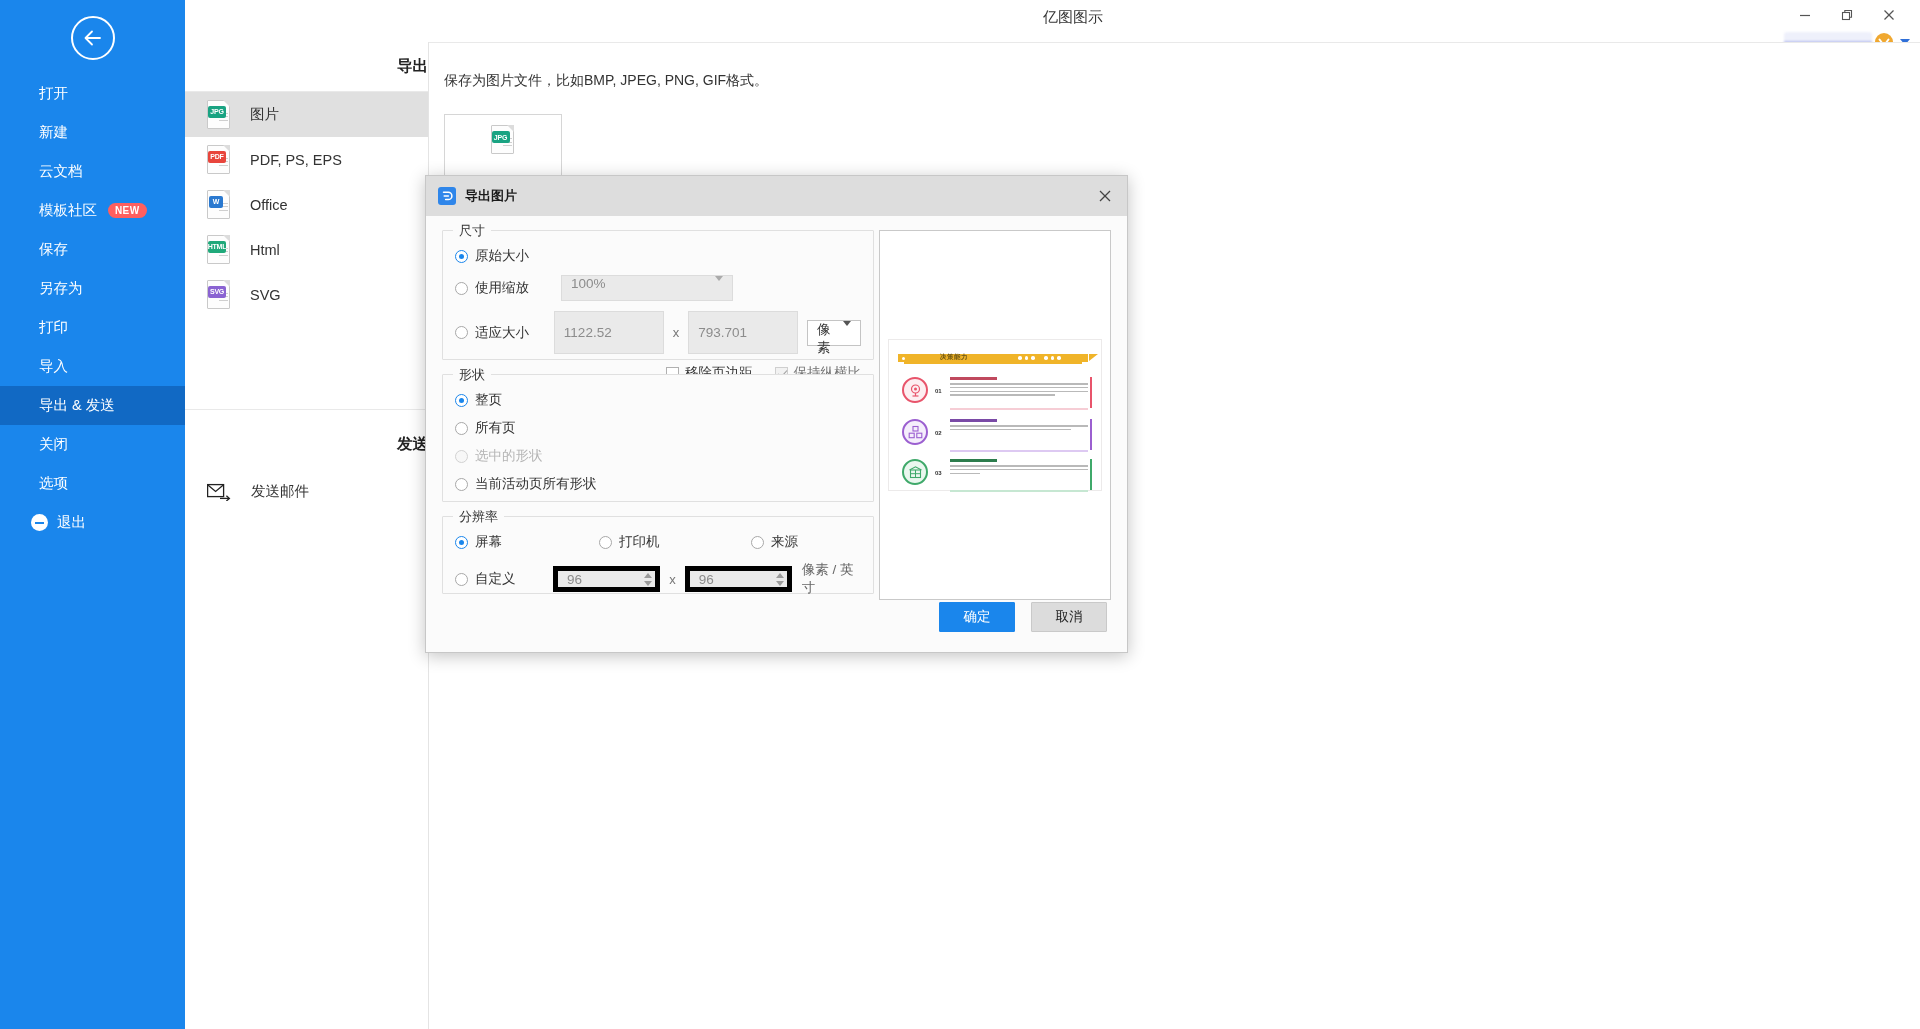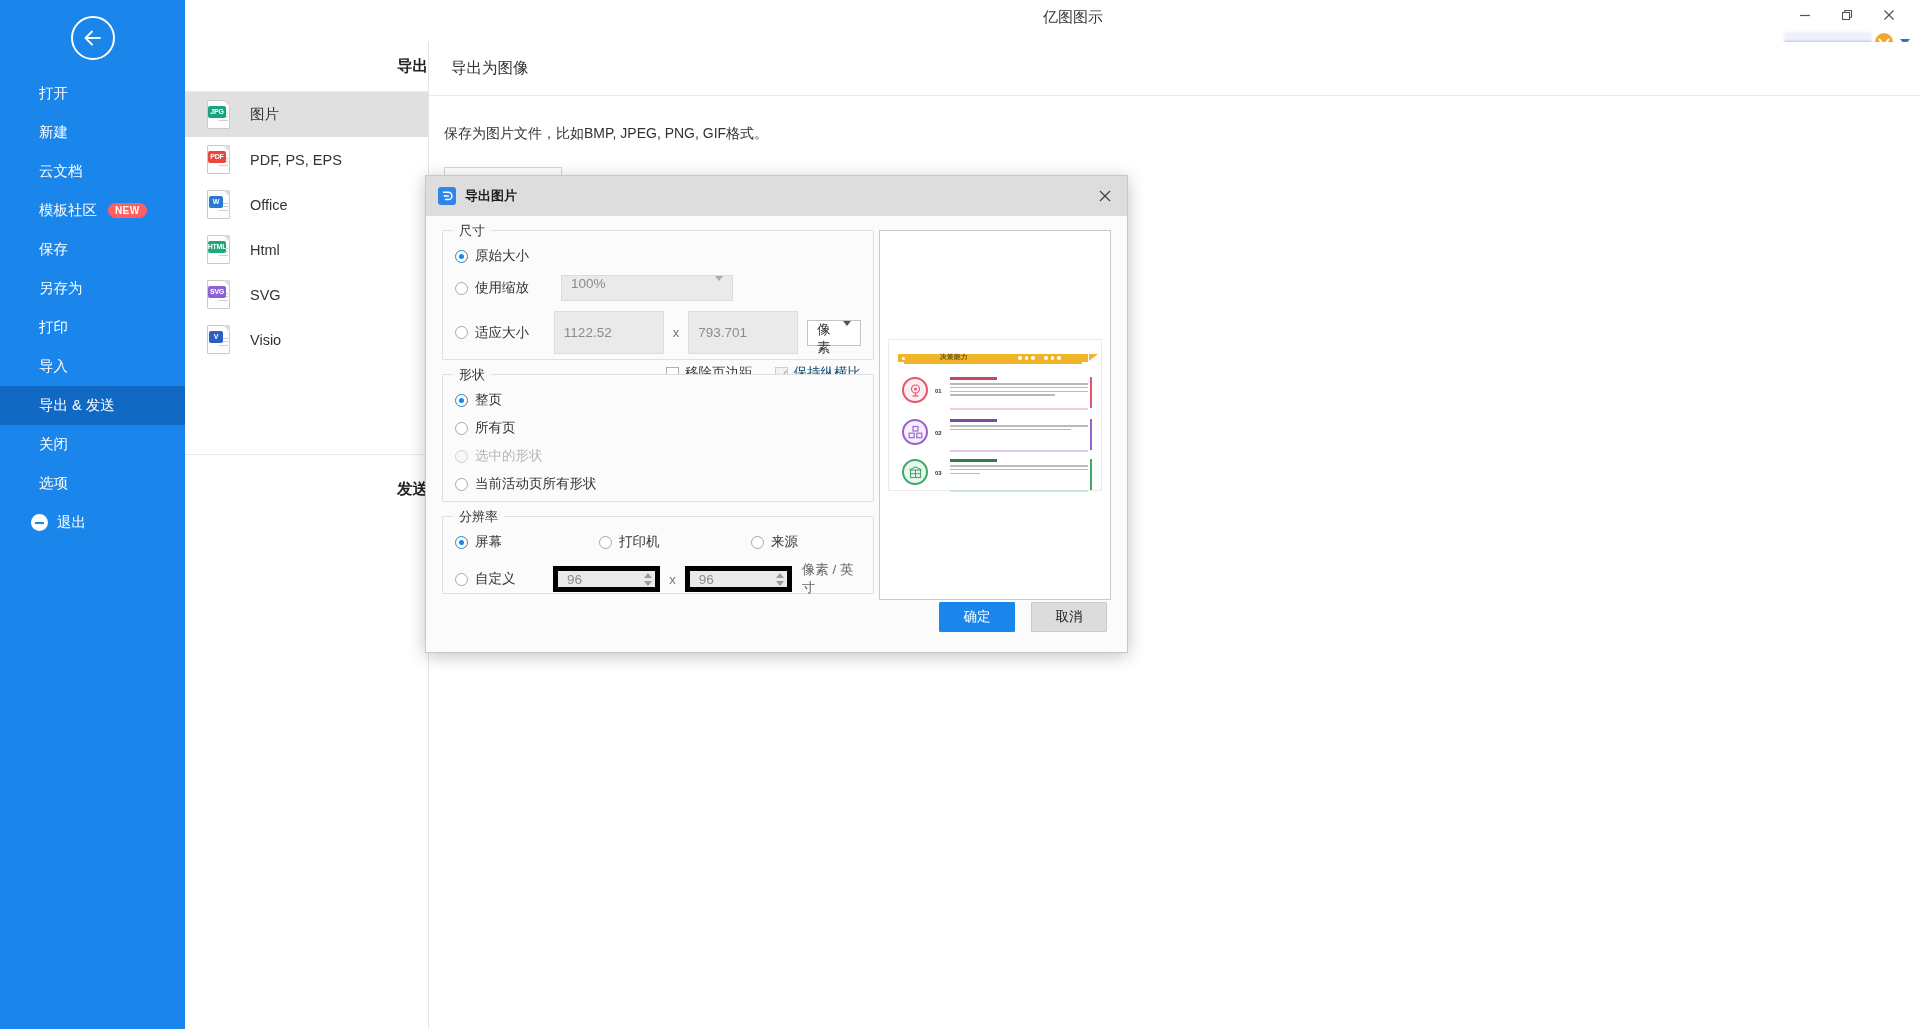--- a/index.html
+++ b/index.html
@@ -191,21 +191,21 @@
     width: 13px; height: 13px; border: 1px solid #b0b0b0; background: #fff;
     flex: none; position: relative; cursor: pointer;
   }
   .checkbox.checked.disabled { background: #f2f2f2; border-color: #cfcfcf; }
   .checkbox.checked::after {
     content: ''; position: absolute; left: 4px; top: 0.5px;
     width: 4px; height: 8px; border: solid #9a9a9a;
     border-width: 0 1.6px 1.6px 0; transform: rotate(42deg);
   }
   .clabel { margin-left: 6px; font-size: 13.5px; color: #333; }
-  .clabel.disabled { color: #0c4a6e; }
+  .clabel.disabled { color: #737373; }
 
   .inp {
     height: 43px; background: #eaeaea; border: 1px solid #dcdcdc;
     font-size: 13.5px; color: #8c8c8c; padding: 0 9px;
     display: flex; align-items: center;
   }
   .sel {
     height: 26px; background: #eaeaea; border: 1px solid #dcdcdc;
     font-size: 13.5px; color: #8c8c8c; padding: 0 9px;
     display: flex; justify-content: space-between;
@@ -448,40 +448,37 @@
         <span class="lines">
             <i></i>
             <i></i>
             <i></i>
           </span>
         <span class="tag" style="background:#8a63d2">SVG</span>
       </span>
       <span class="fmt-label">SVG</span>
     </div>
 
-    <div class="fmt-item">
-      <span class="file-ico">
-        <span class="sheet"></span>
-          <span class="fold"></span>
-        <span class="lines">
-            <i></i>
-            <i></i>
-            <i></i>
-          </span>
-        <span class="tag" style="background:#2a5fc4;width:14px;left:2px;">V</span>
-      </span>
-      <span class="fmt-label">Visio</span>
-    </div>
 
     <div class="col-divider" style="margin-top:92px;"></div>
     <div class="col-heading send-section">发送</div>
+    <div class="fmt-item">
+      <span class="mail-ico">
+        <svg width="24" height="18" viewBox="0 0 24 18">
+          <rect x="0.6" y="1.6" width="16" height="12" fill="none" stroke="#222" stroke-width="1.3"></rect>
+          <polyline points="0.9,2 8.6,8.4 16.3,2" fill="none" stroke="#222" stroke-width="1.3"></polyline>
+          <line x1="13" y1="15.4" x2="22" y2="15.4" stroke="#222" stroke-width="1.3"></line>
+          <polyline points="19.4,12.8 22.4,15.4 19.4,18" fill="none" stroke="#222" stroke-width="1.3"></polyline>
+        </svg>
+      </span>
+      <span class="fmt-label">发送邮件</span>
+    </div>
   </div>
 
   <div class="main">
-    <div class="main-title">导出为图像</div>
     <div class="main-sep"></div>
     <div class="main-desc">保存为图片文件，比如BMP, JPEG, PNG, GIF格式。</div>
     <div class="thumb-card">
       <span class="file-ico">
         <span class="sheet"></span>
           <span class="fold"></span>
         <span class="lines">
             <i></i>
             <i></i>
             <i></i>

